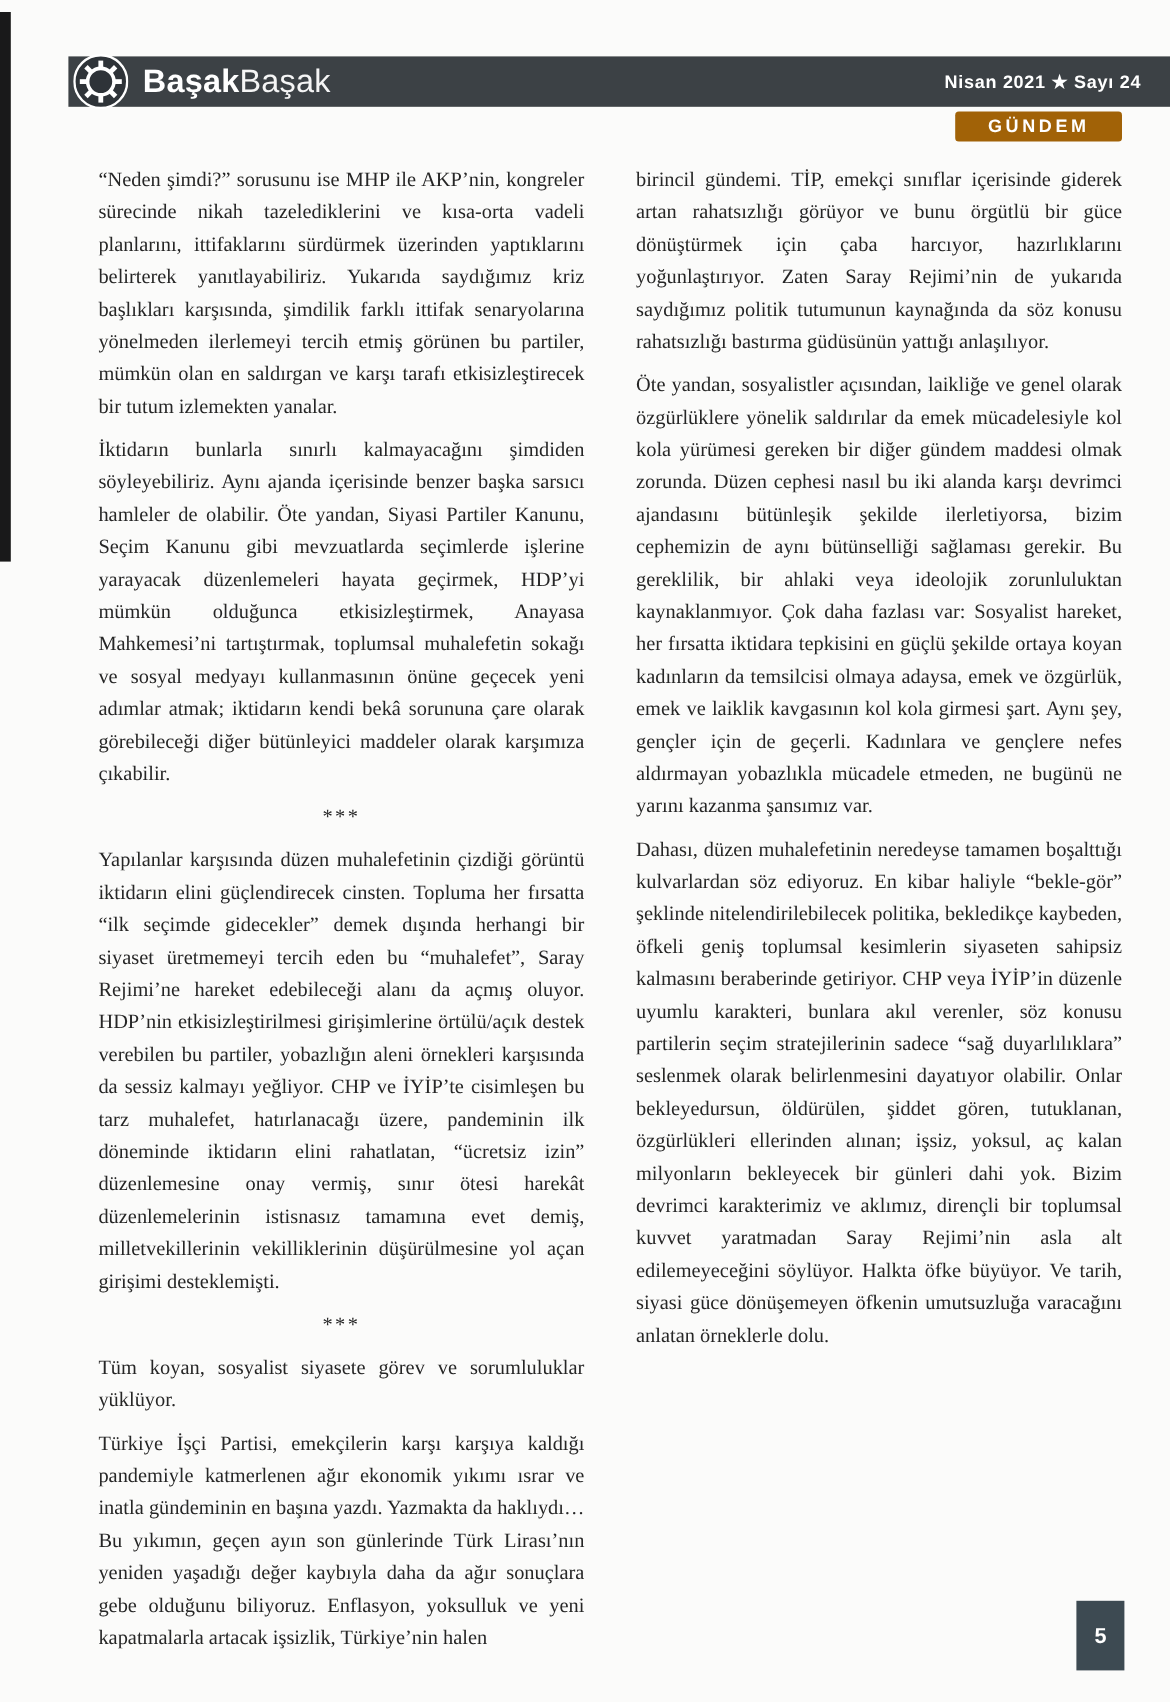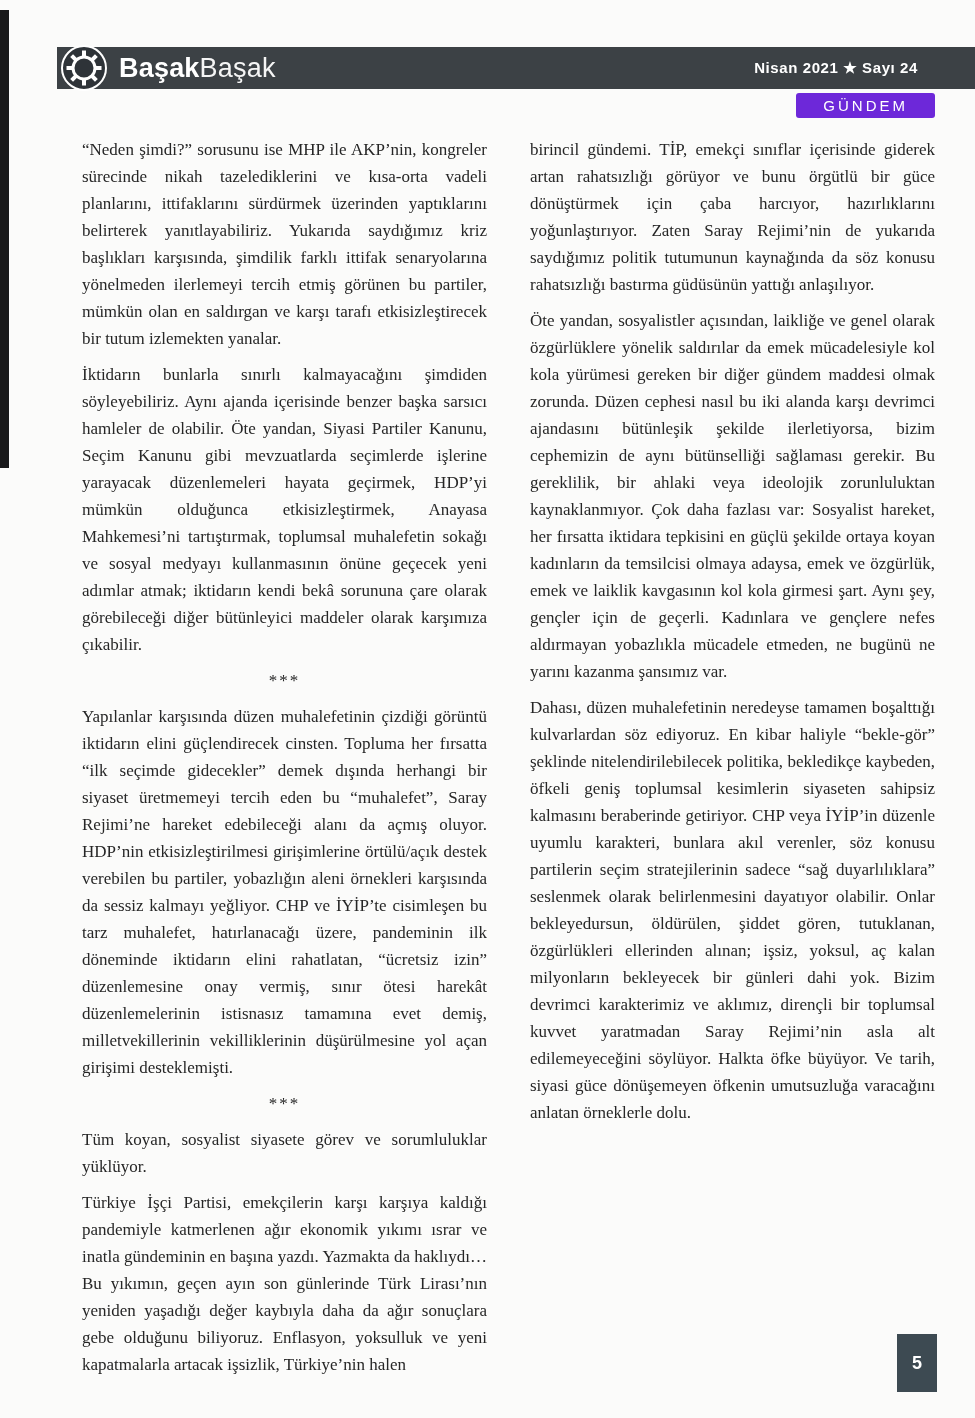--- a/index.html
+++ b/index.html
@@ -16,27 +16,27 @@
     position:absolute; top:47px; left:57px; right:0; height:42px;
     background:#3c4145; display:flex; align-items:center;
     font-family:"Liberation Sans", sans-serif;
   }
   .logo-wrap{ display:flex; align-items:center; margin-left:4px; }
   .logo-circle{ width:46px; height:46px; display:block; margin-top:-1px; }
   .logo-text{ color:#fff; font-size:27px; margin-left:12px; letter-spacing:.2px; }
   .logo-text b{ font-weight:700; }
   .logo-text .light{ font-weight:400; opacity:.95; }
   .issue{
-    margin-left:auto; padding-right:57px; color:#fff;
+    margin-left:auto; padding-right:24px; color:#fff;
     font-weight:700; font-size:15px; letter-spacing:.6px;
   }
   .badge-row{ position:absolute; top:93px; right:40px; }
   .badge{
-    display:inline-block; background:#6d28d9; color:#fff;
-    font-family:"Liberation Sans", sans-serif; font-weight:400;
+    display:inline-block; background:#a16207; color:#fff;
+    font-family:"Liberation Sans", sans-serif; font-weight:700;
     font-size:15px; letter-spacing:3px; padding:4px 27px; border-radius:3px;
   }
   .content{
     position:absolute; top:136px; left:62px; right:40px;
     display:flex; gap:23px;
   }
   .col{ flex:1 1 0; min-width:0;margin-left:20px; }
   .col p{
     font-size:17px; line-height:27px; text-align:justify;
     margin:0 0 9px 0;

